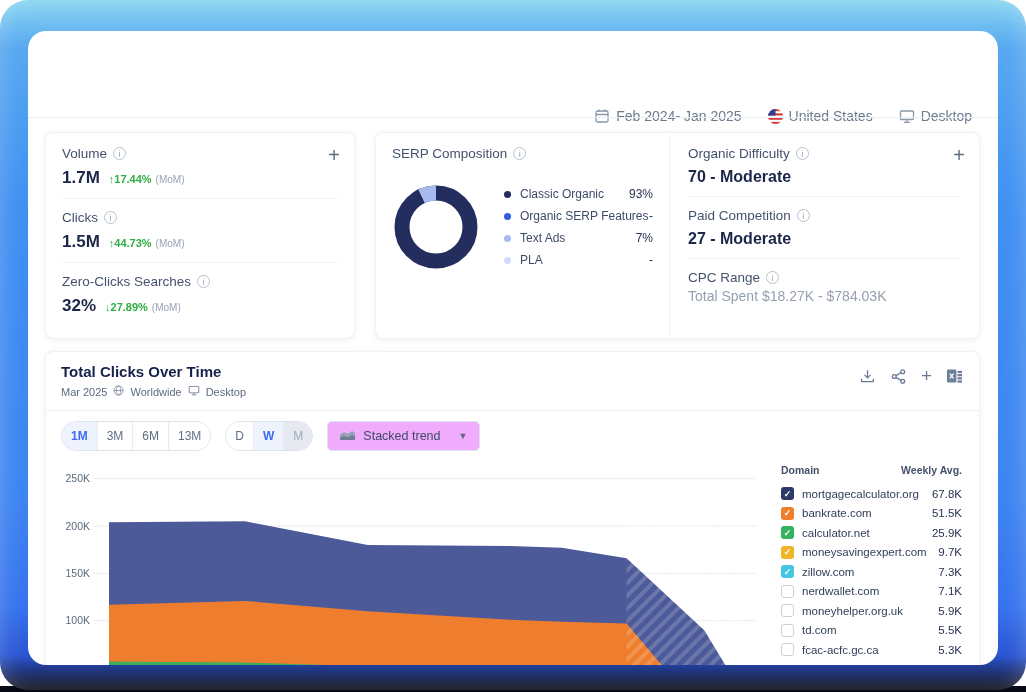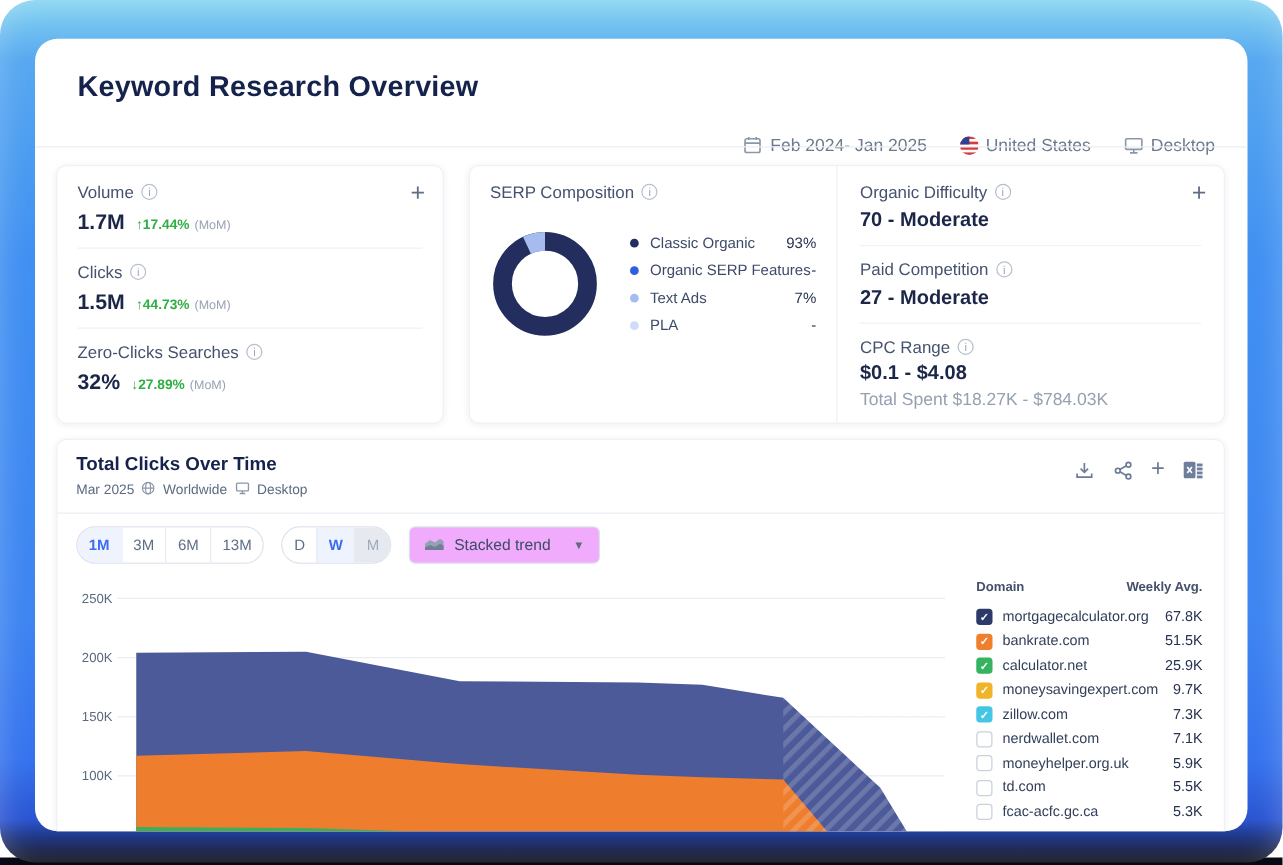--- a/index.html
+++ b/index.html
@@ -71,21 +71,20 @@
   .lt-domain{flex:1;margin-left:8px;color:#33405a;white-space:nowrap;overflow:hidden;}
   .lt-val{color:#26324f;}
 </style>
 </head>
 <body>
 
 <div class="bottom-strip"></div>
 <div class="frame">
 <div class="page">
 
-  <div class="page-title">Keyword Research Overview</div>
   <div class="hmeta">
     <div class="hitem">
       <span>
         <svg width="16" height="16" viewBox="0 0 16 16" fill="none" stroke="#8b97a8" stroke-width="1.3">
           <rect x="2" y="3" width="12" height="11" rx="1.5"></rect>
               <line x1="2" y1="6.5" x2="14" y2="6.5"></line>
           <line x1="5" y1="1.5" x2="5" y2="4"></line>
               <line x1="11" y1="1.5" x2="11" y2="4"></line>
         </svg>
       </span>
@@ -218,23 +217,20 @@
           </div>
           <div class="mvalue-row">
                 <span class="mvalue" style="font-size:16px">27 - Moderate</span>
               </div>
         </div>
         <div class="mblock">
           <div class="mlabel-row">
             <span>CPC Range</span>
             <i class="info-ic">i</i>
           </div>
-          <div class="mvalue-row" style="margin-top:5px">
-                <span class="mvalue" style="font-size:16px">$0.1 - $4.08</span>
-              </div>
           <div style="font-size:14px;color:#95a0b0;margin-top:3px">Total Spent $18.27K - $784.03K</div>
         </div>
       </div>
     </section>
   </div>
 
   <section class="card clicks-card">
     <div class="cc-title">Total Clicks Over Time</div>
     <div class="cc-sub">
       <span>Mar 2025</span>

